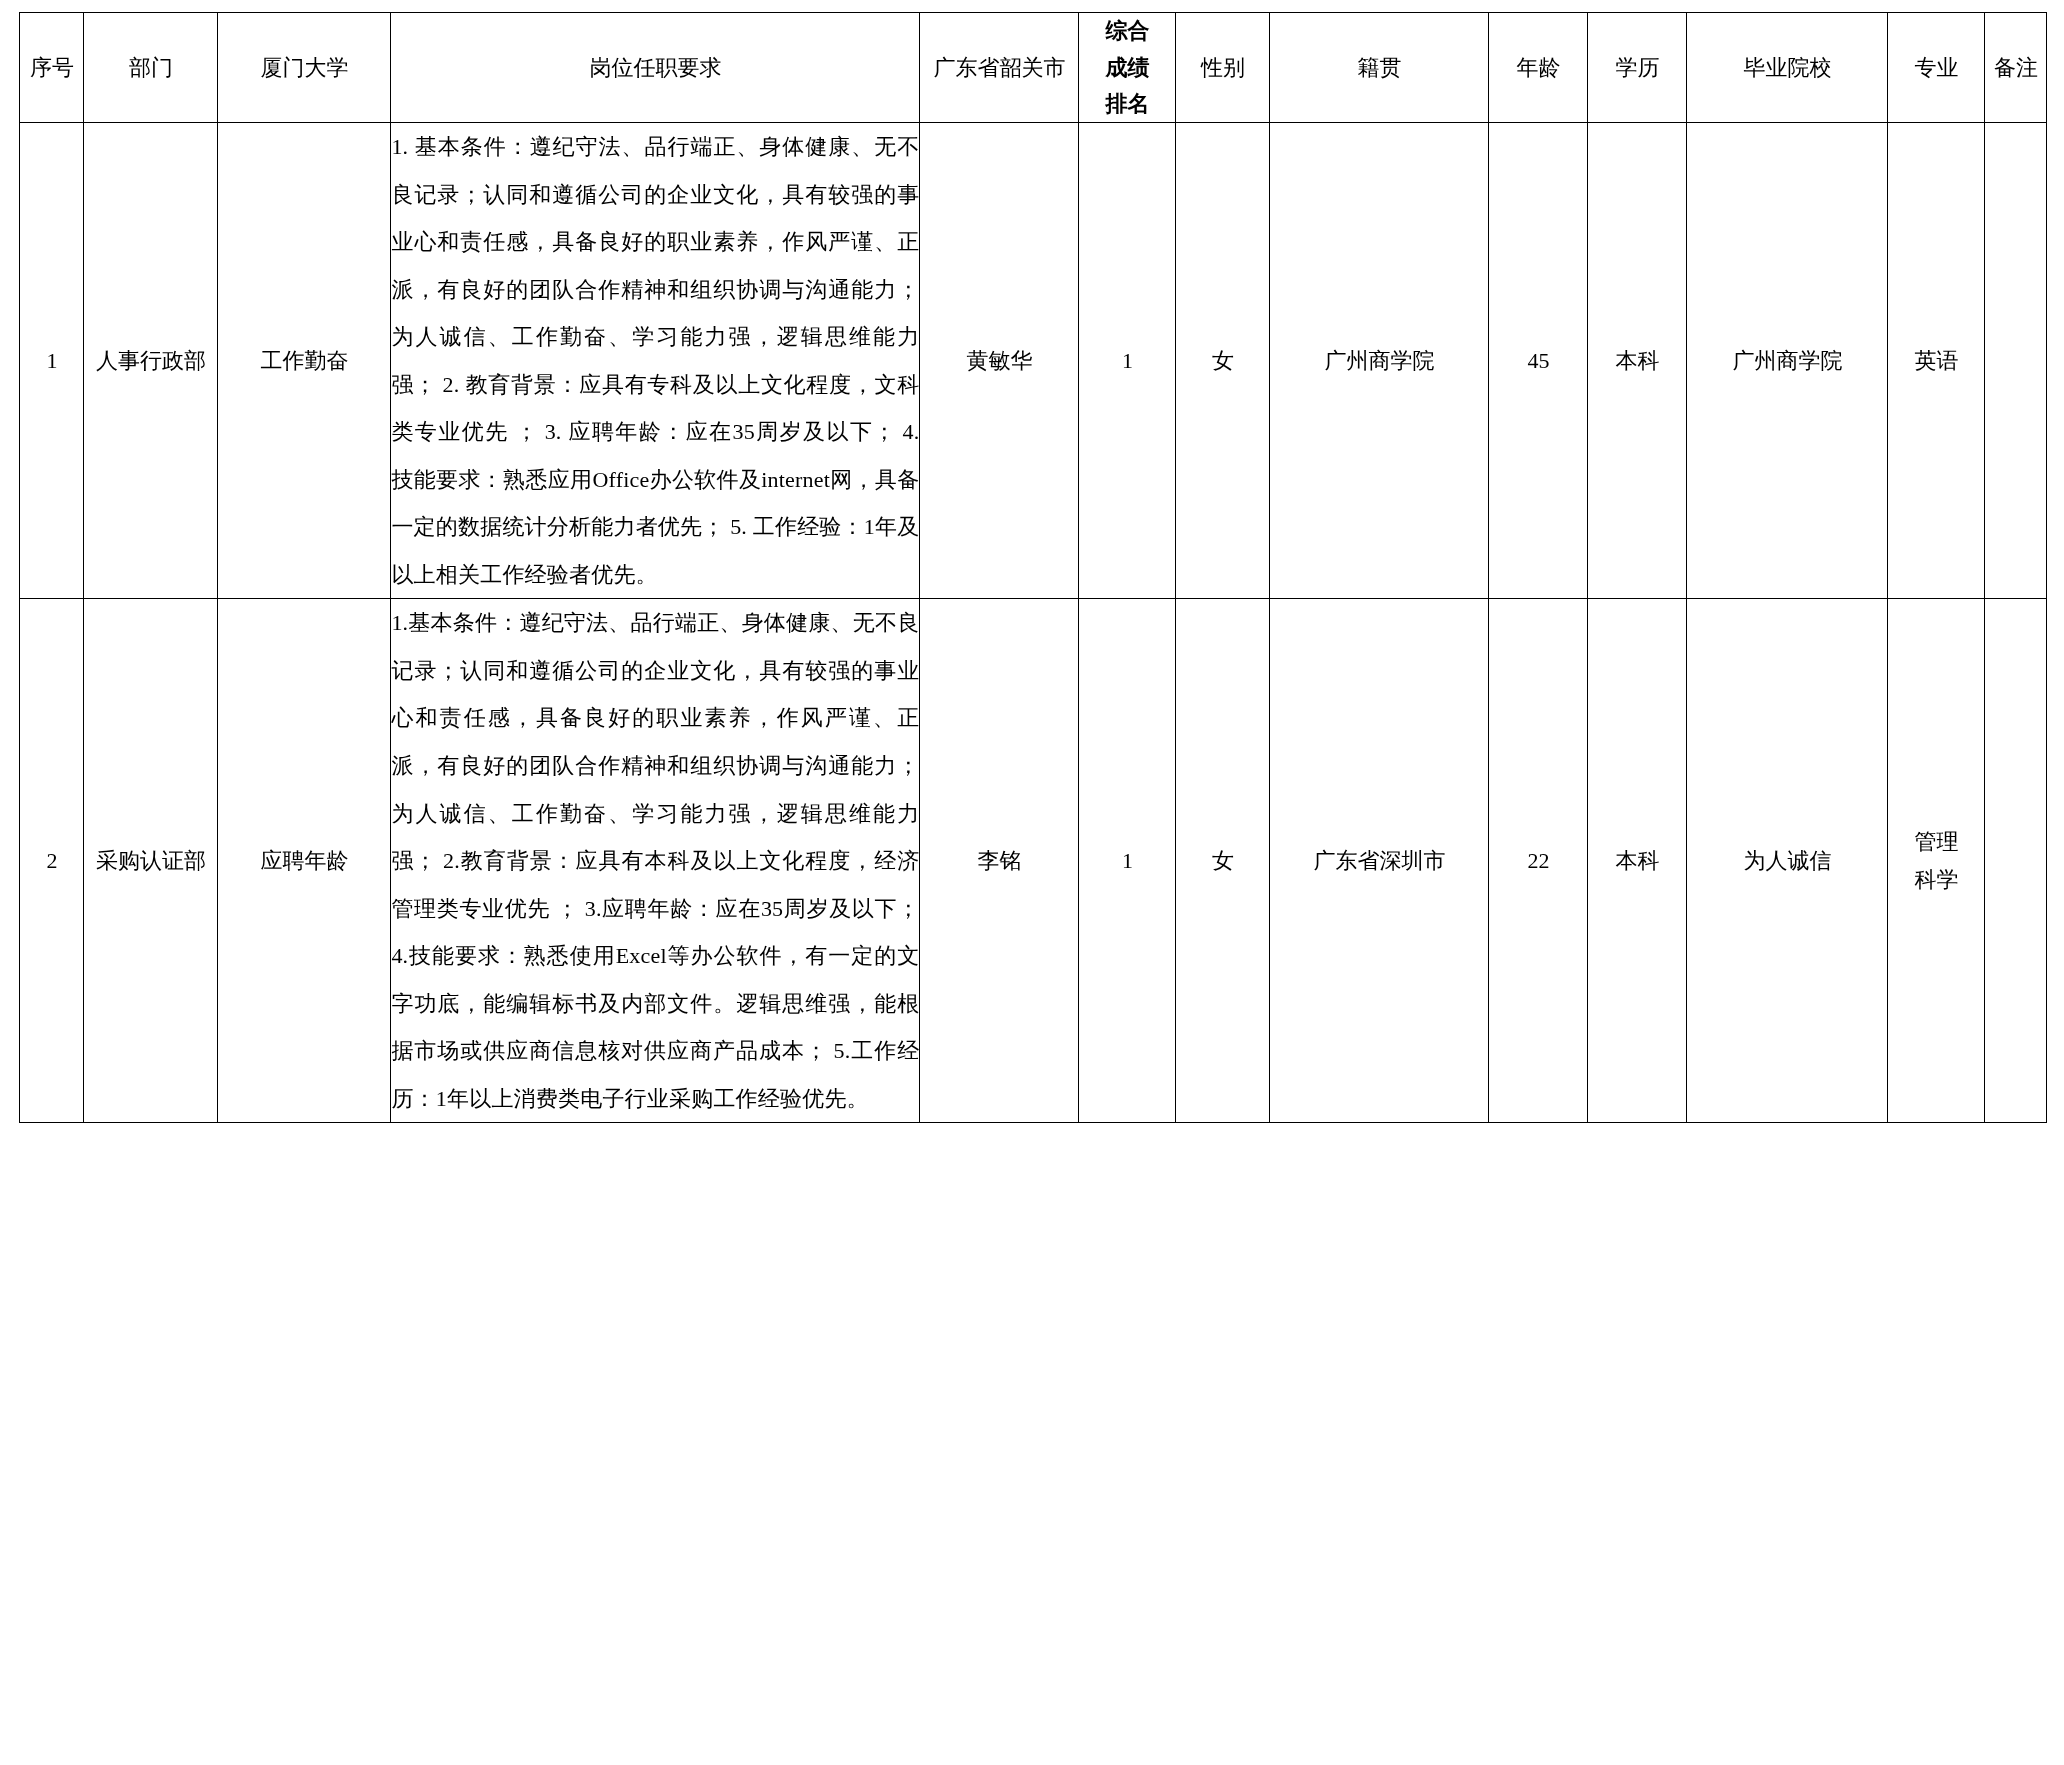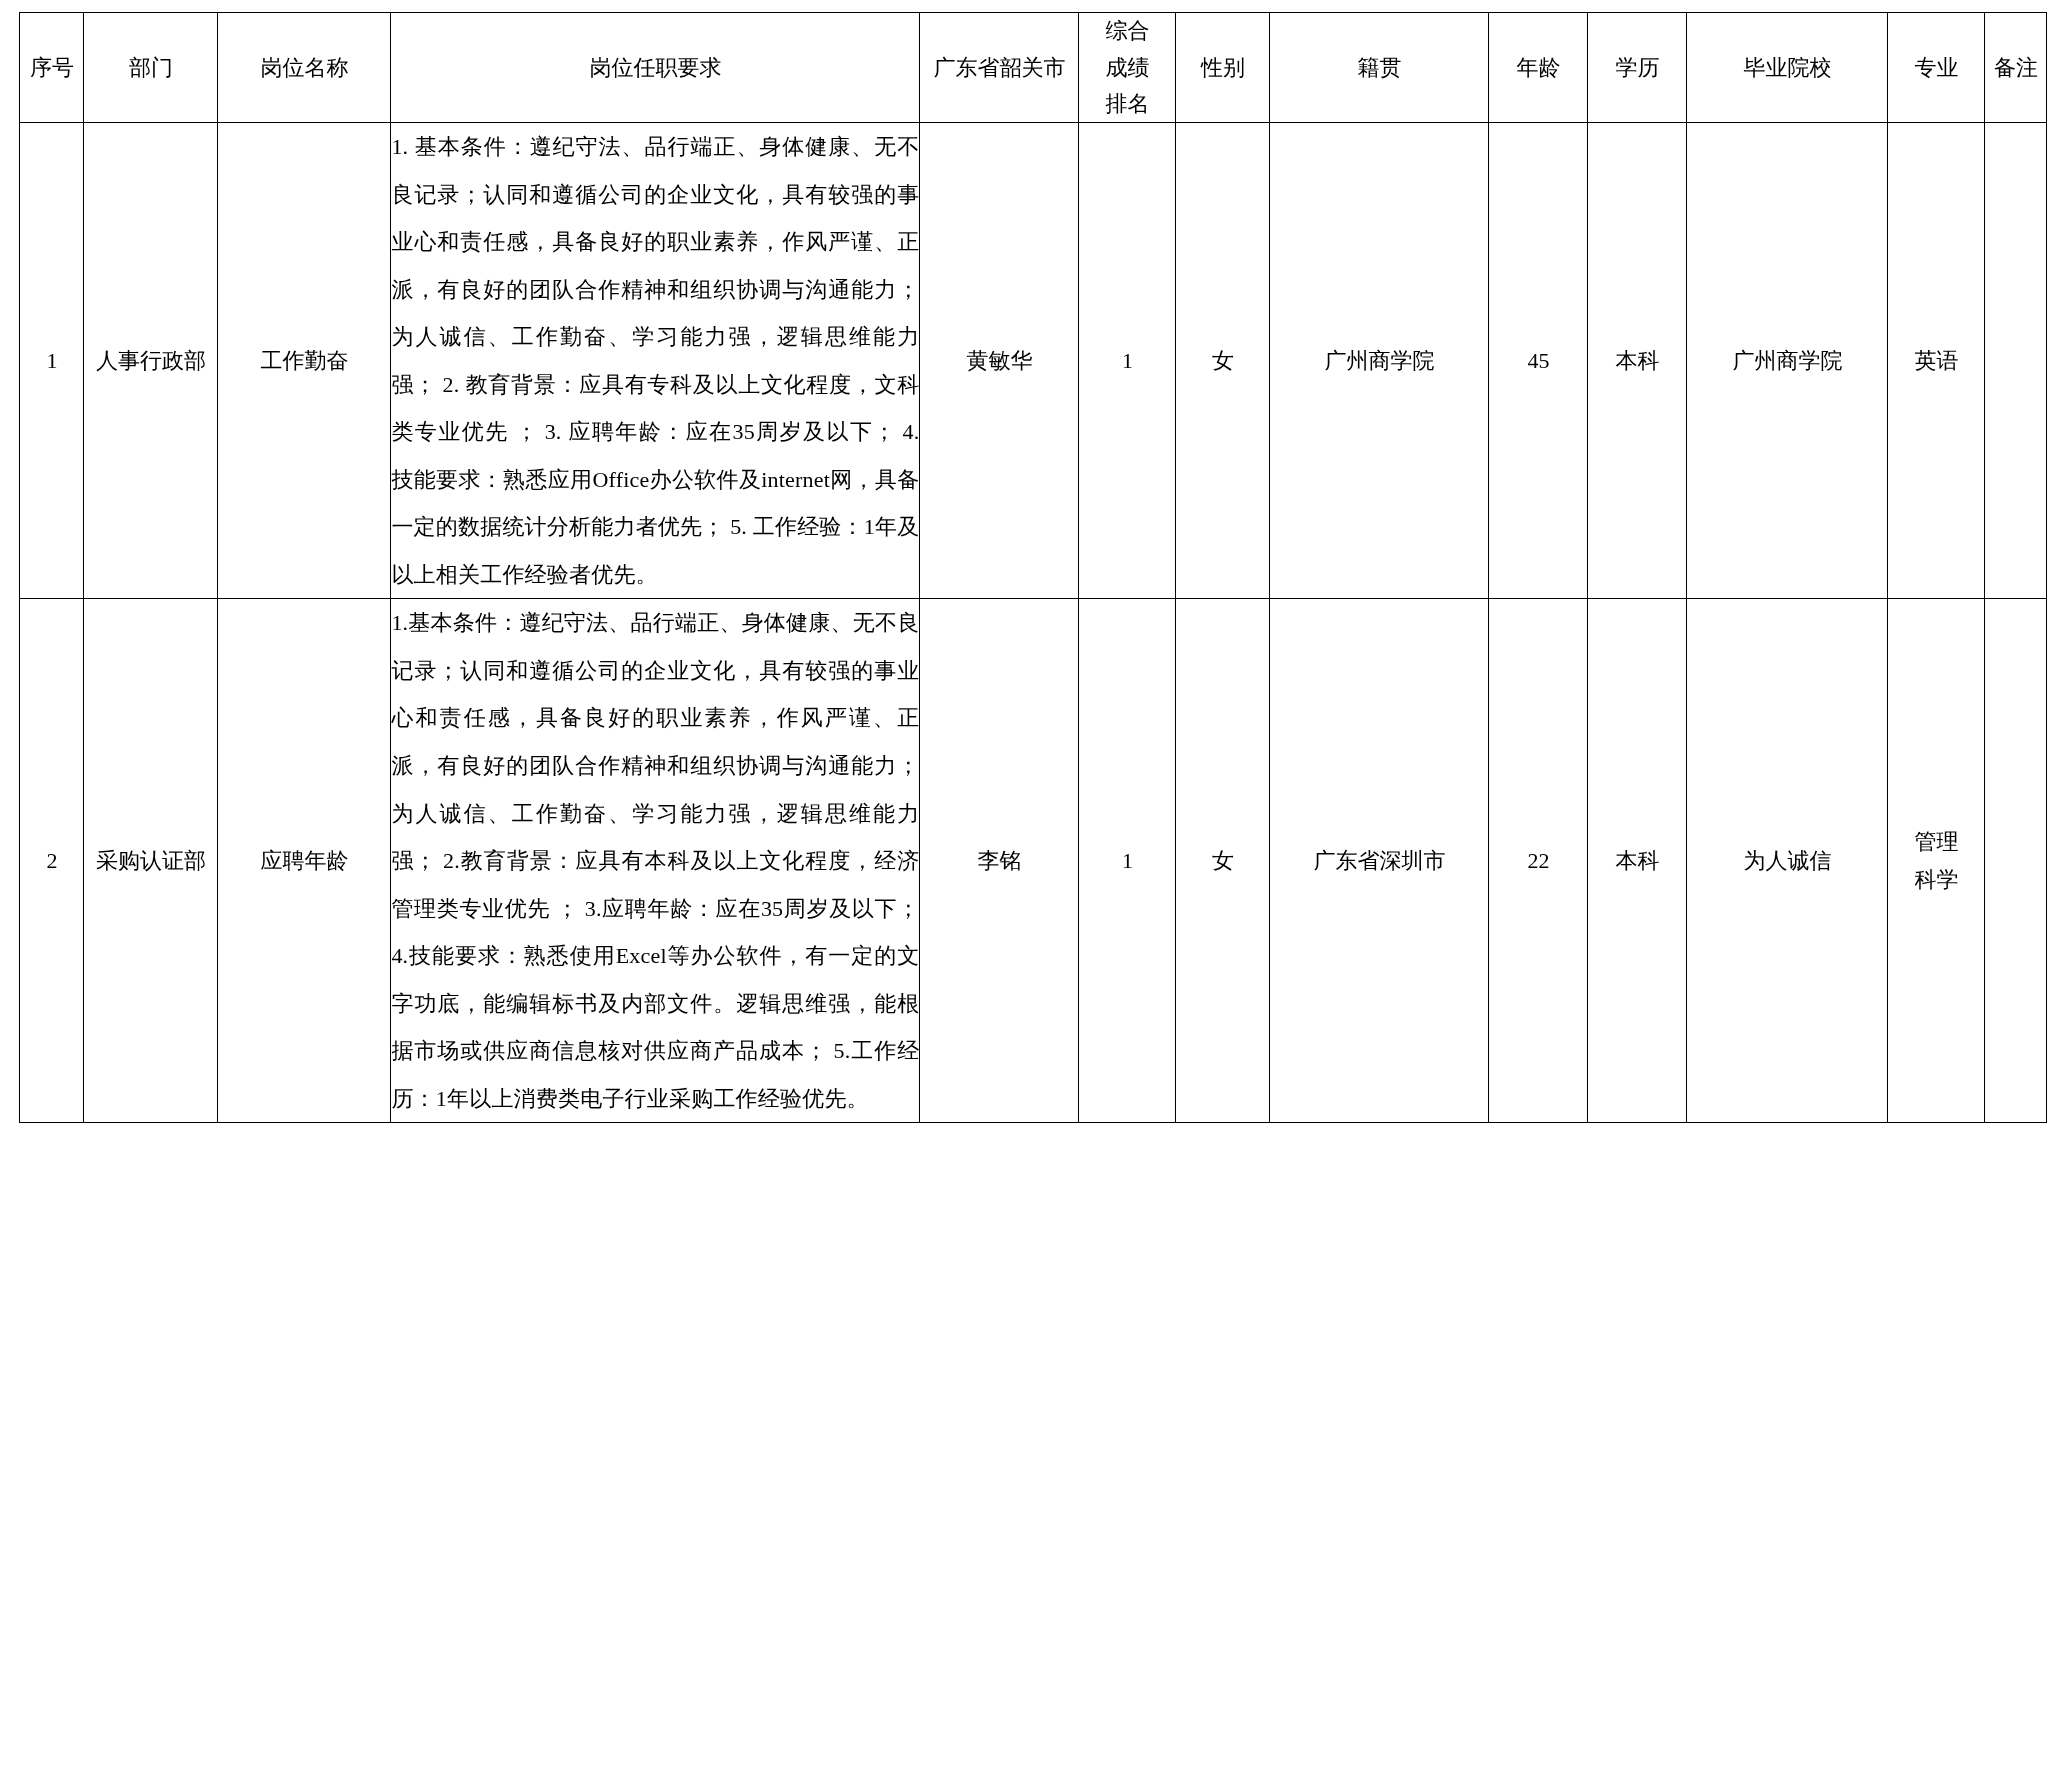--- a/index.html
+++ b/index.html
@@ -33,20 +33,21 @@
   
   thead th {
     text-align: center;
     font-size: 22px;
     line-height: 1.62;
     padding: 21px 3.5px;
   }
   .hdr-stack {
     display: block;
     text-align: center;
+    font-weight: bold;
   }
   .hdr-stack span {
     display: block;
     line-height: 1.65;
   }
   
   col.c-index    { width: 64px; }
   col.c-dept     { width: 134px; }
   col.c-post     { width: 173px; }
   col.c-req      { width: 529px; }
@@ -100,21 +101,21 @@
       <col class="c-age">
         <col class="c-edu">
         <col class="c-school">
         <col class="c-major">
         <col class="c-remark">
     </colgroup>
     <thead>
       <tr>
         <th>序号</th>
         <th>部门</th>
-        <th>岗位名称</th>
+        <th>厦门大学</th>
         <th>岗位任职要求</th>
         <th>广东省韶关市</th>
         <th>
           <span class="hdr-stack">
             <span>综合</span>
             <span>成绩</span>
             <span>排名</span>
           </span>
         </th>
         <th>性别</th>

